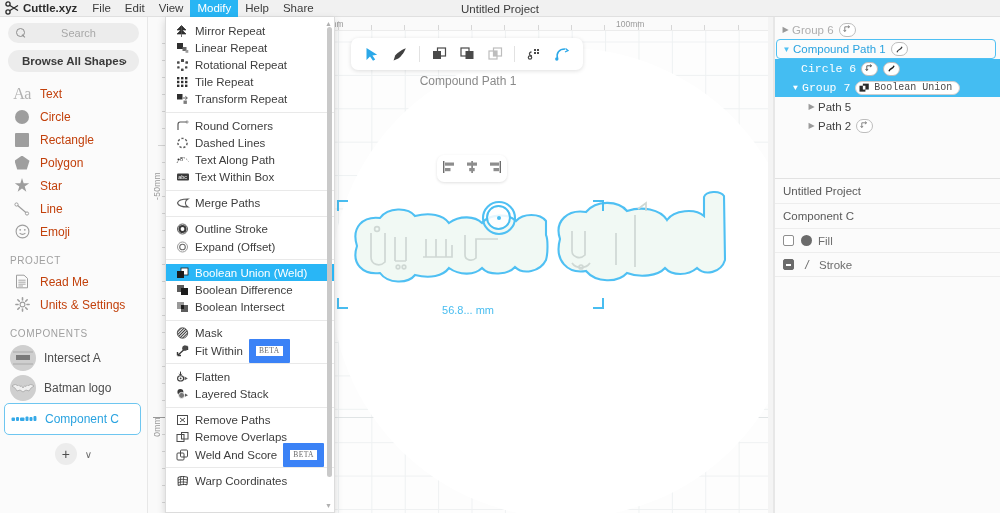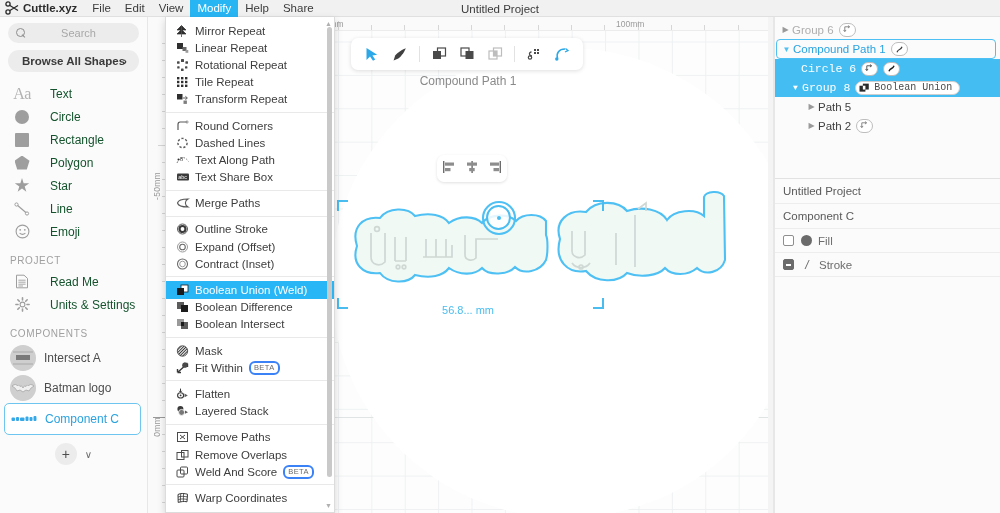--- a/index.html
+++ b/index.html
@@ -58,21 +58,21 @@
     display: flex; align-items: center; justify-content: center; position: relative;
     font-size: 11.5px; font-weight: bold; color: #3a3a3a;
   }
   .browse-btn .chev { position: absolute; right: 12px; font-size: 11px; color: #3a3a3a; }
 
   .shape-list { margin-top: 10px; }
   .shape-row {
     display: flex; align-items: center; height: 23px; padding-left: 10px;
   }
   .shape-ico { width: 24px; display: flex; align-items: center; justify-content: center; }
-  .shape-label { font-size: 12px; color: #14532d; margin-left: 16px; }
+  .shape-label { font-size: 12px; color: #c2410c; margin-left: 6px; }
   .aa { font-size: 16px; color: #b2b2b2; font-family: "Liberation Serif", serif; letter-spacing: -.5px; }
   .sh-circle { width: 14px; height: 14px; border-radius: 50%; background: #9e9e9e; }
   .sh-rect { width: 14px; height: 14px; background: #9e9e9e; border-radius: 1px; }
   .sh-poly { width: 15px; height: 14px; background: #9e9e9e; clip-path: polygon(50% 0,100% 38%,82% 100%,18% 100%,0 38%); }
   .sh-star { width: 15px; height: 15px; background: #9e9e9e; clip-path: polygon(50% 0,61% 35%,98% 35%,68% 57%,79% 91%,50% 70%,21% 91%,32% 57%,2% 35%,39% 35%); }
 
   .sect-head {
     font-size: 10px; color: #a0a0a0; letter-spacing: .6px;
     padding: 12px 0 4px 10px;
   }
@@ -218,21 +218,21 @@
   }
   .mrow {
     display: flex; align-items: center; height: 17.2px; padding-left: 8px;
     font-size: 11.5px; color: #3d3d3d;
   }
   .mrow.hl { background: #29b6f6; color: #ffffff; }
   .mico { width: 17px; flex: 0 0 auto; display: flex; align-items: center; justify-content: center; }
   .mlabel { margin-left: 4px; white-space: nowrap; }
   .beta {
     margin-left: 6px; font-size: 7.5px; letter-spacing: .4px; color: #6a6a6a;
-    border: 2px solid #3b82f6; border-radius: 6px; padding: 0 3px; line-height: 10px;
+    border: 7px solid #3b82f6; border-radius: 1px; padding: 0 3px; line-height: 10px; font-family: Liberation Serif, serif;
   }
   .mdiv { height: 1px; background: #e9e9e9; margin: 4px 0; }
   .mscroll {
     position: absolute; right: 2px; top: 10px; width: 5px; height: 450px;
     background: #c9c9c9; border-radius: 3px; z-index: 31;
   }
   .mscroll-up, .mscroll-dn {
     position: absolute; right: 2px; font-size: 7px; color: #b0b0b0; z-index: 31;
   }
 </style>
@@ -650,21 +650,21 @@
         </span>
         <span class="chip">
           <svg width="9" height="9" viewBox="0 0 10 10">
               <path d="M2.2 8 C4 3.5 6 6.5 7.8 2" fill="none" stroke="#1a1a1a" stroke-width="1.6"></path>
             </svg>
         </span>
       </div>
 
       <div class="trow sel" style="padding-left:14px;">
         <span class="tri">▼</span>
-        <span>Group 8</span>
+        <span>Group 7</span>
         <span class="chip wide">
           <svg width="11" height="10" viewBox="0 0 12 11">
             <rect x="0.5" y="3" width="6.5" height="6.5" fill="#2b2b2b"></rect>
             <rect x="4.2" y="0.7" width="6.5" height="6.5" fill="#2b2b2b"></rect>
             <rect x="4.2" y="3" width="2.8" height="4.2" fill="#fff"></rect>
           </svg>
           <span>Boolean Union</span>
         </span>
       </div>
 
@@ -804,21 +804,21 @@
         </span>
         <span class="mlabel">Text Along Path</span>
       </div>
       <div class="mrow">
         <span class="mico">
           <svg width="14" height="12" viewBox="0 0 14 12">
               <rect x="1" y="2.5" width="12" height="7" rx="1" fill="#3b3b3b"></rect>
               <text x="2.2" y="8" font-size="5.4" fill="#fff" font-family="sans-serif">abc</text>
             </svg>
         </span>
-        <span class="mlabel">Text Share Box</span>
+        <span class="mlabel">Text Within Box</span>
       </div>
 
       <div class="mdiv"></div>
 
       <div class="mrow">
         <span class="mico">
           <svg width="14" height="12" viewBox="0 0 14 12">
               <path d="M12 2 C5 2 2 4 1.5 6 C2 8 5 10 12 10 C8.5 8 8.5 4 12 2 Z" fill="none" stroke="#5a5a5a" stroke-width="1.1"></path>
             </svg>
         </span>
@@ -837,29 +837,20 @@
         <span class="mlabel">Outline Stroke</span>
       </div>
       <div class="mrow">
         <span class="mico">
           <svg width="13" height="12" viewBox="0 0 13 12">
               <circle cx="6.5" cy="6" r="5" fill="none" stroke="#9a9a9a" stroke-width="1"></circle>
               <circle cx="6.5" cy="6" r="2.8" fill="none" stroke="#6a6a6a" stroke-width="1.1"></circle>
             </svg>
         </span>
         <span class="mlabel">Expand (Offset)</span>
-      </div>
-      <div class="mrow">
-        <span class="mico">
-          <svg width="13" height="12" viewBox="0 0 13 12">
-              <circle cx="6.5" cy="6" r="5" fill="none" stroke="#6a6a6a" stroke-width="1.1"></circle>
-              <circle cx="6.5" cy="6" r="2.8" fill="none" stroke="#9a9a9a" stroke-width="1"></circle>
-            </svg>
-        </span>
-        <span class="mlabel">Contract (Inset)</span>
       </div>
 
       <div class="mdiv"></div>
 
       <div class="mrow hl">
         <span class="mico">
           <svg width="13" height="12" viewBox="0 0 13 12">
               <rect x="1" y="4" width="7" height="7" fill="#1c1c1c"></rect>
               <rect x="5" y="1" width="7" height="7" fill="#fff"></rect>
               <path d="M5 4 L5 8 L8 8 L8 4 Z" fill="#1c1c1c"></path>

